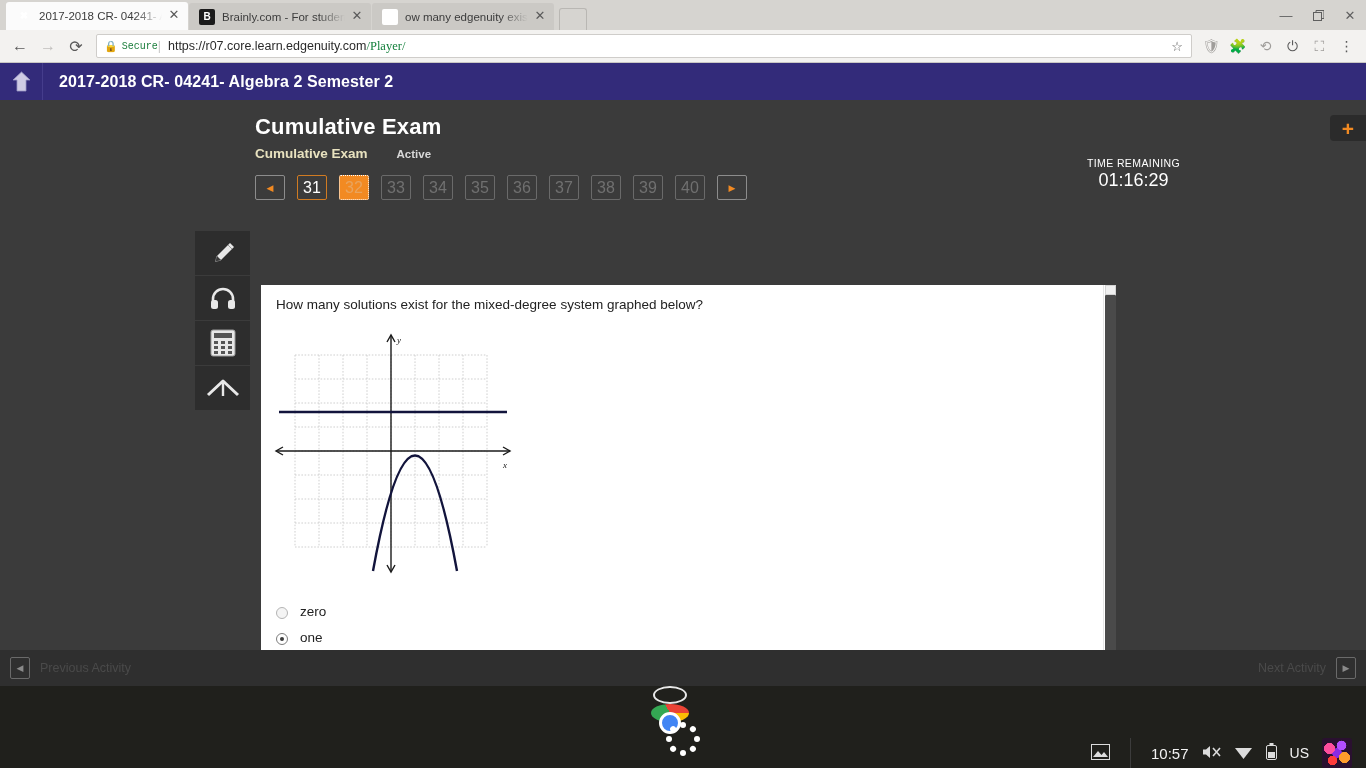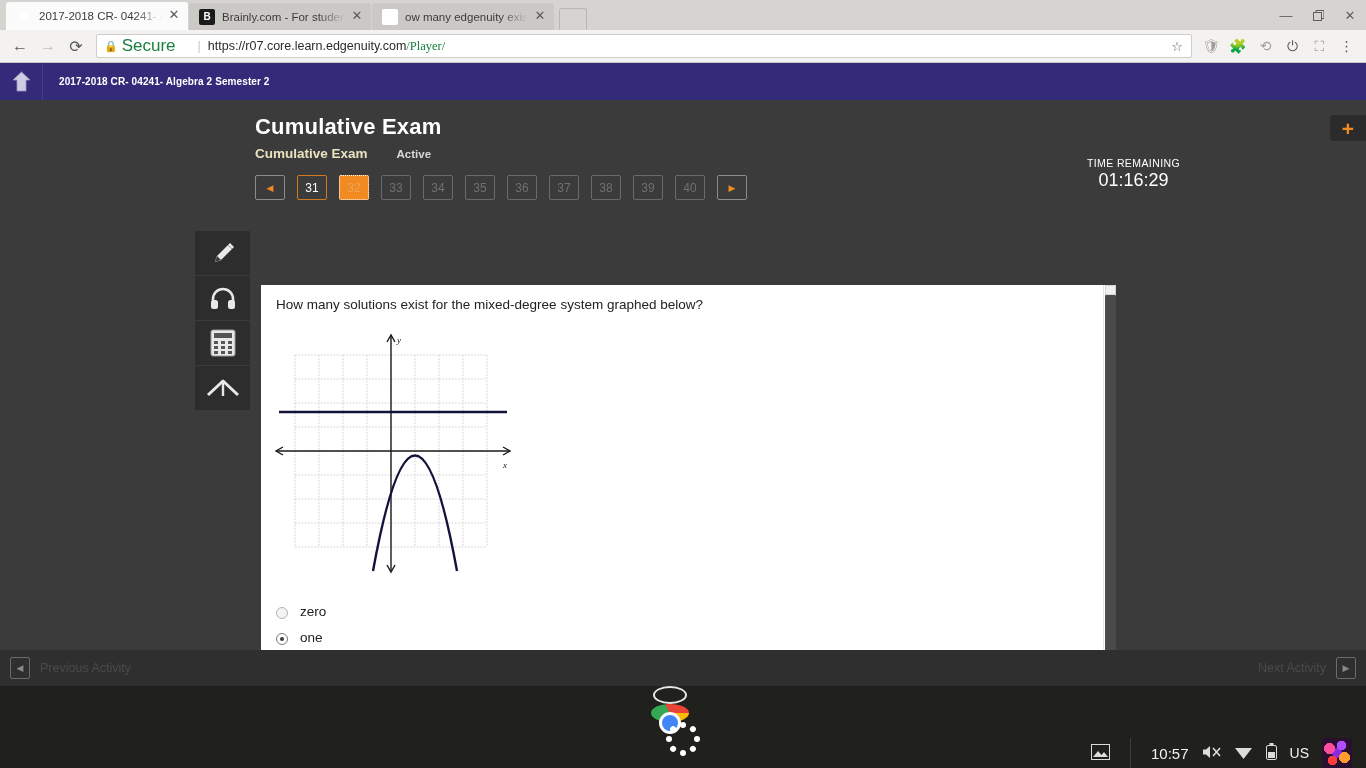--- a/index.html
+++ b/index.html
@@ -79,21 +79,21 @@
     color: #5a5a5a; font-size: 16px;
   }
   .nav-btn.dim { color: #c0bfbd; }
   .omnibox {
     flex: 1 1 auto; height: 24px; margin: 0 6px;
     background: #fff; border: 1px solid #cfcdca; border-radius: 2px;
     display: flex; align-items: center; padding: 0 4px 0 7px;
     font-size: 12.5px; color: #555;
   }
   .lock { color: #1b7e3c; font-size: 11px; margin-right: 4px; }
-  .secure-label { color: #1b7e3c; font-size: 17px; margin-right: 22px; }
+  .secure-label { color: #1b7e3c; font-size: 10px; margin-right: 0; font-family: Liberation Mono, monospace; }
   .url-sep { color: #c8c8c8; margin-right: 7px; }
   .url-host { color: #2b2b2b; }
   .url-path { color: #15803d; font-family: Liberation Serif, serif; }
   .star-btn {
     margin-left: auto; width: 20px; text-align: center;
     color: #5c5c5c; font-size: 13px;
   }
   .tb-icon {
     width: 27px; height: 27px; display: flex; align-items: center; justify-content: center;
     font-size: 14px; color: #9f9d9a;
@@ -104,40 +104,40 @@
   .page { background: #3b3b3b; height: 623px; position: relative; overflow: hidden; }
 
   .edg-header {
     height: 37px; background: #332b7a;
     display: flex; align-items: center; color: #fff;
   }
   .home-cell {
     width: 43px; height: 37px; display: flex; align-items: center; justify-content: center;
     border-right: 1px solid #453d8c;
   }
-  .course-title { font-size: 10px; font-weight: bold; padding-left: 16px; letter-spacing: .1px; }
+  .course-title { font-size: 16px; font-weight: bold; padding-left: 16px; letter-spacing: .1px; }
   .hdr-right { margin-left: auto; display: flex; align-items: center; height: 37px; }
   .lang-cell {
     display: flex; align-items: center; gap: 18px;
     font-size: 12.5px; font-weight: bold; padding: 0 16px; height: 37px;
     border-left: 1px solid #453d8c; border-right: 1px solid #453d8c;
   }
   .user-cell { font-size: 12.5px; font-weight: bold; padding: 0 18px; }
 
   .title-area { padding: 14px 0 0 255px; }
   .exam-title { color: #fff; font-size: 22px; font-weight: bold; letter-spacing: .2px; }
   .subrow { display: flex; align-items: center; gap: 29px; margin-top: 6px; }
   .exam-sub { color: #e8e2bf; font-size: 13.5px; font-weight: bold; }
   .exam-status { color: #d8d8d8; font-size: 11.5px; font-weight: bold; }
 
   .qnav-row { display: flex; align-items: flex-start; padding-left: 255px; margin-top: 14px; position: relative;}
   .qbtn {
     width: 30px; height: 25px; margin-right: 12px;
     display: flex; align-items: center; justify-content: center;
-    font-size: 12px; border-radius: 2px;
+    font-size: 16px; border-radius: 2px;
     border: 1px solid #6a6a6a; color: #707070; background: #3b3b3b;
   }
   .qbtn.answered { border-color: #d07b22; color: #fff; }
   .qbtn.current { background: #f28a22; border: 1px dotted #fff; color: #e8a45e; }
   .qbtn.arrow { border-color: #8c8c8c; color: #f28a22; font-size: 9px; }
 
   .timer { position: absolute; right: 186px; top: -18px; text-align: center; color: #fff; }
   .timer-label { font-size: 10.5px; letter-spacing: .4px; }
   .timer-value { font-size: 18px; margin-top: 1px; }
 

